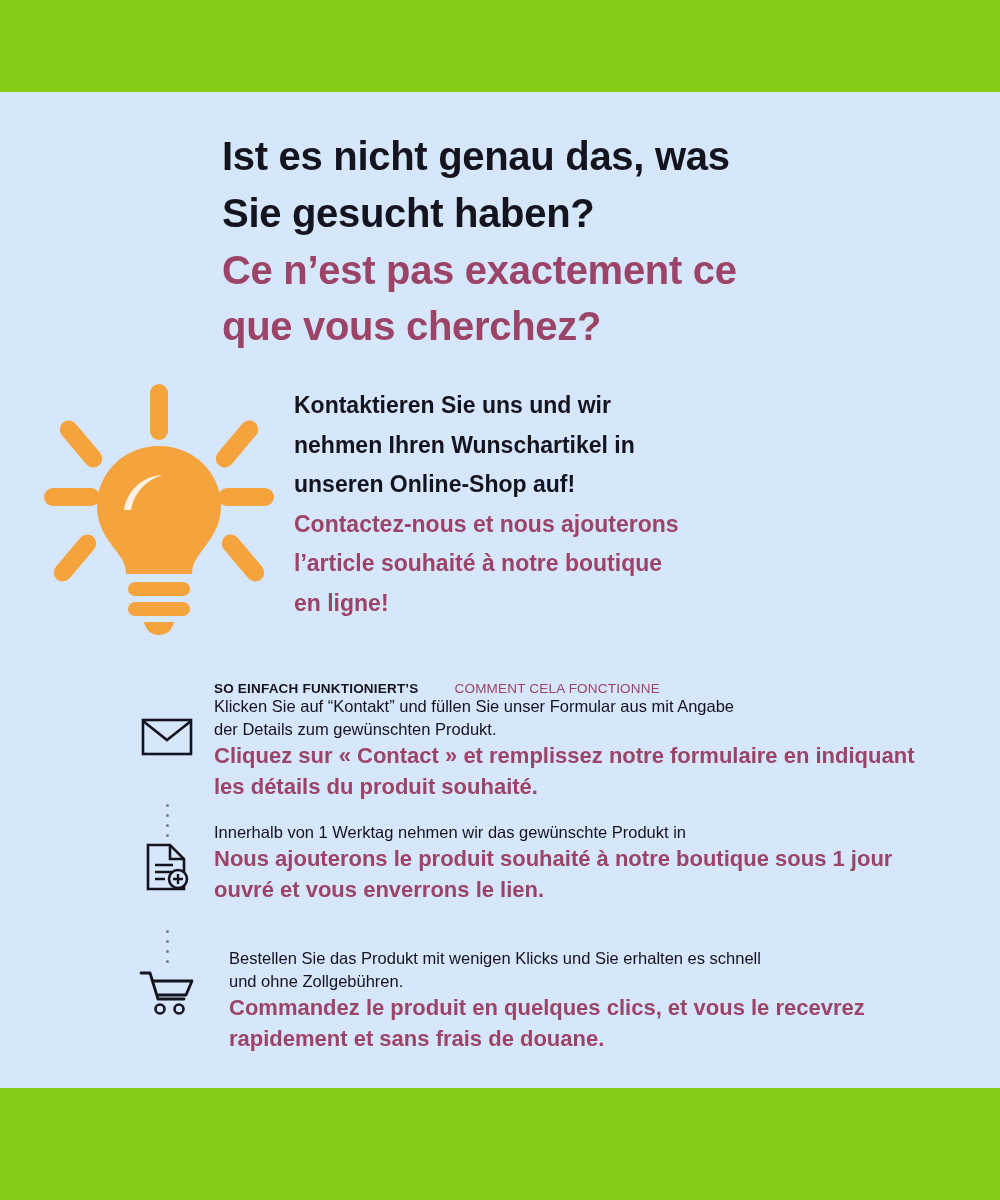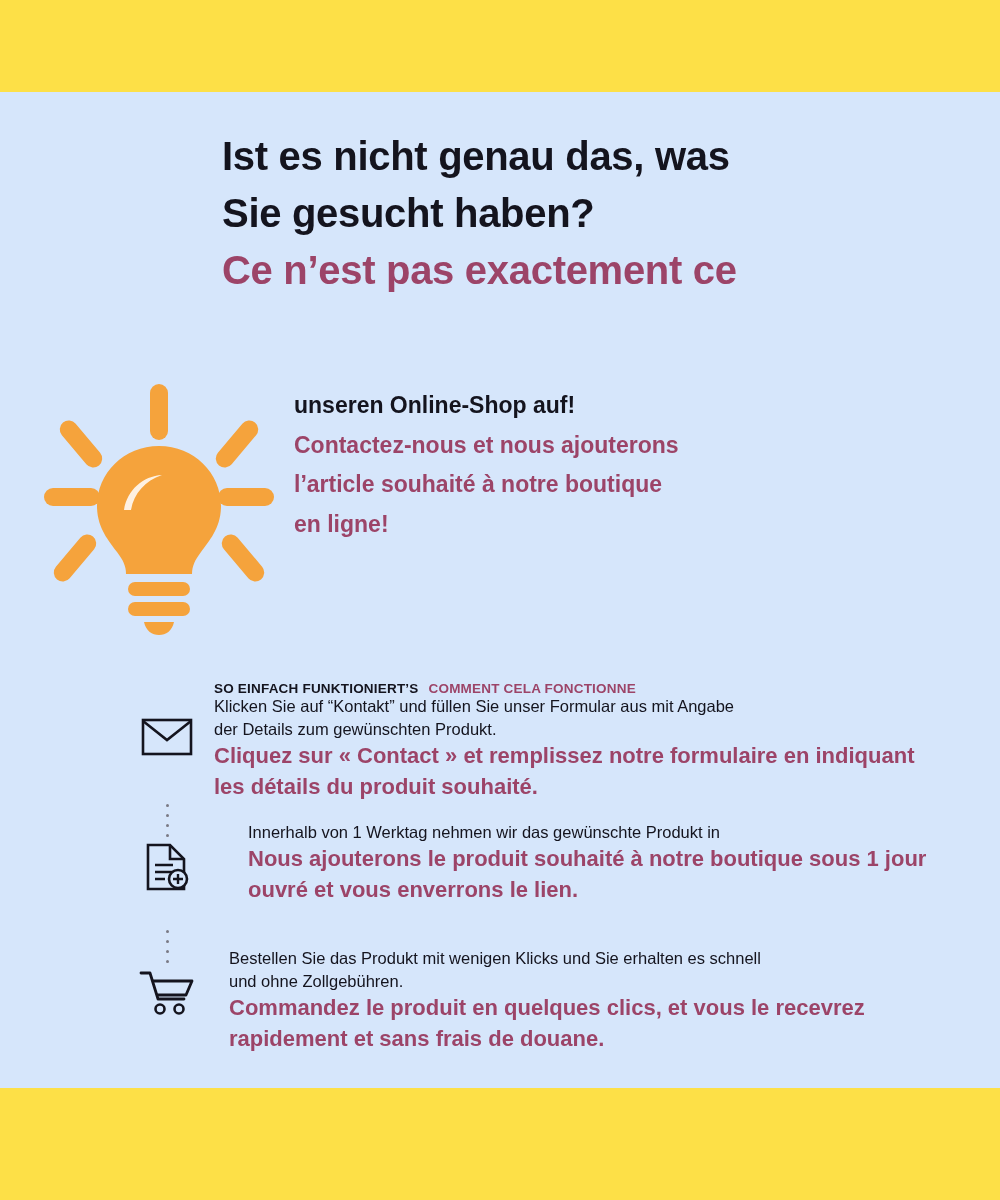--- a/index.html
+++ b/index.html
@@ -10,21 +10,21 @@
   body {
     width: 1000px;
     height: 1200px;
     font-family: "Liberation Sans", sans-serif;
     overflow: hidden;
   }
   .page {
     position: relative;
     width: 1000px;
     height: 1200px;
-    background: #fde047;
+    background: #84cc16;
   }
   .banner {
     position: absolute;
     left: 0;
     top: 92px;
     width: 1000px;
     height: 996px;
     background: #d6e6fb;
   }
 
@@ -79,31 +79,31 @@
     color: #9c4468;
   }
 
   
   .how-head {
     position: absolute;
     left: 214px;
     top: 681px;
     display: flex;
     align-items: baseline;
-    gap: 10px;
+    gap: 36px;
   }
   .how-head .de {
     font-size: 13.5px;
     font-weight: bold;
     color: #14141e;
     letter-spacing: 0.2px;
   }
   .how-head .fr {
     font-size: 13.5px;
-    font-weight: bold;
+    font-weight: normal;
     color: #9c4468;
     letter-spacing: 0.2px;
   }
 
   .steps {
     position: absolute;
     left: 120px;
     top: 689px;
     width: 820px;
   }
@@ -145,34 +145,35 @@
     gap: 7px;
   }
   .dots i {
     display: block;
     width: 3px;
     height: 3px;
     border-radius: 50%;
     background: #7a7a85;
   }
   .step-row-1 { height: 126px; }
-  .step-row-2 { height: 126px; gap: 34px; }
+  .step-row-2 { height: 126px; }
   .step-row-3 { height: 120px; gap: 15px; }
 </style>
 </head>
 <body>
 
 <div class="page">
 
   <div class="banner"></div>
 
   <div class="headline">
     <div class="de">Ist es nicht genau das, was</div>
     <div class="de">Sie gesucht haben?</div>
     <div class="fr">Ce n’est pas exactement ce</div>
+    <div class="fr">que vous cherchez?</div>
   </div>
 
   <div class="bulb">
     <svg width="242" height="255" viewBox="0 0 242 255" xmlns="http://www.w3.org/2000/svg">
       <g fill="#f5a33c">
 
         <rect x="112" y="4" width="18" height="56" rx="9"></rect>
         <rect x="34" y="36" width="18" height="56" rx="9" transform="rotate(-40 43 64)"></rect>
         <rect x="190" y="36" width="18" height="56" rx="9" transform="rotate(40 199 64)"></rect>
         <rect x="6" y="108" width="56" height="18" rx="9"></rect>
@@ -183,20 +184,22 @@
         <path d="M121 66c-35 0-62 27-62 60 0 22 12 35 20 46 6 8 9 14 9 22h66c0-8 3-14 9-22 8-11 20-24 20-46 0-33-27-60-62-60z"></path>
         <rect x="90" y="202" width="62" height="14" rx="7"></rect>
         <rect x="90" y="222" width="62" height="14" rx="7"></rect>
         <path d="M106 242h30c-2 9-8 13-15 13s-13-4-15-13z"></path>
       </g>
       <path d="M86 130c3-20 19-34 38-35-17 6-28 18-31 35z" fill="#ffffff" opacity="0.85"></path>
     </svg>
   </div>
 
   <div class="intro">
+    <div class="de">Kontaktieren Sie uns und wir</div>
+    <div class="de">nehmen Ihren Wunschartikel in</div>
     <div class="de">unseren Online-Shop auf!</div>
     <div class="fr">Contactez-nous et nous ajouterons</div>
     <div class="fr">l’article souhaité à notre boutique</div>
     <div class="fr">en ligne!</div>
   </div>
 
   <div class="how-head">
     <span class="de">SO EINFACH FUNKTIONIERT’S</span>
     <span class="fr">COMMENT CELA FONCTIONNE</span>
   </div>

